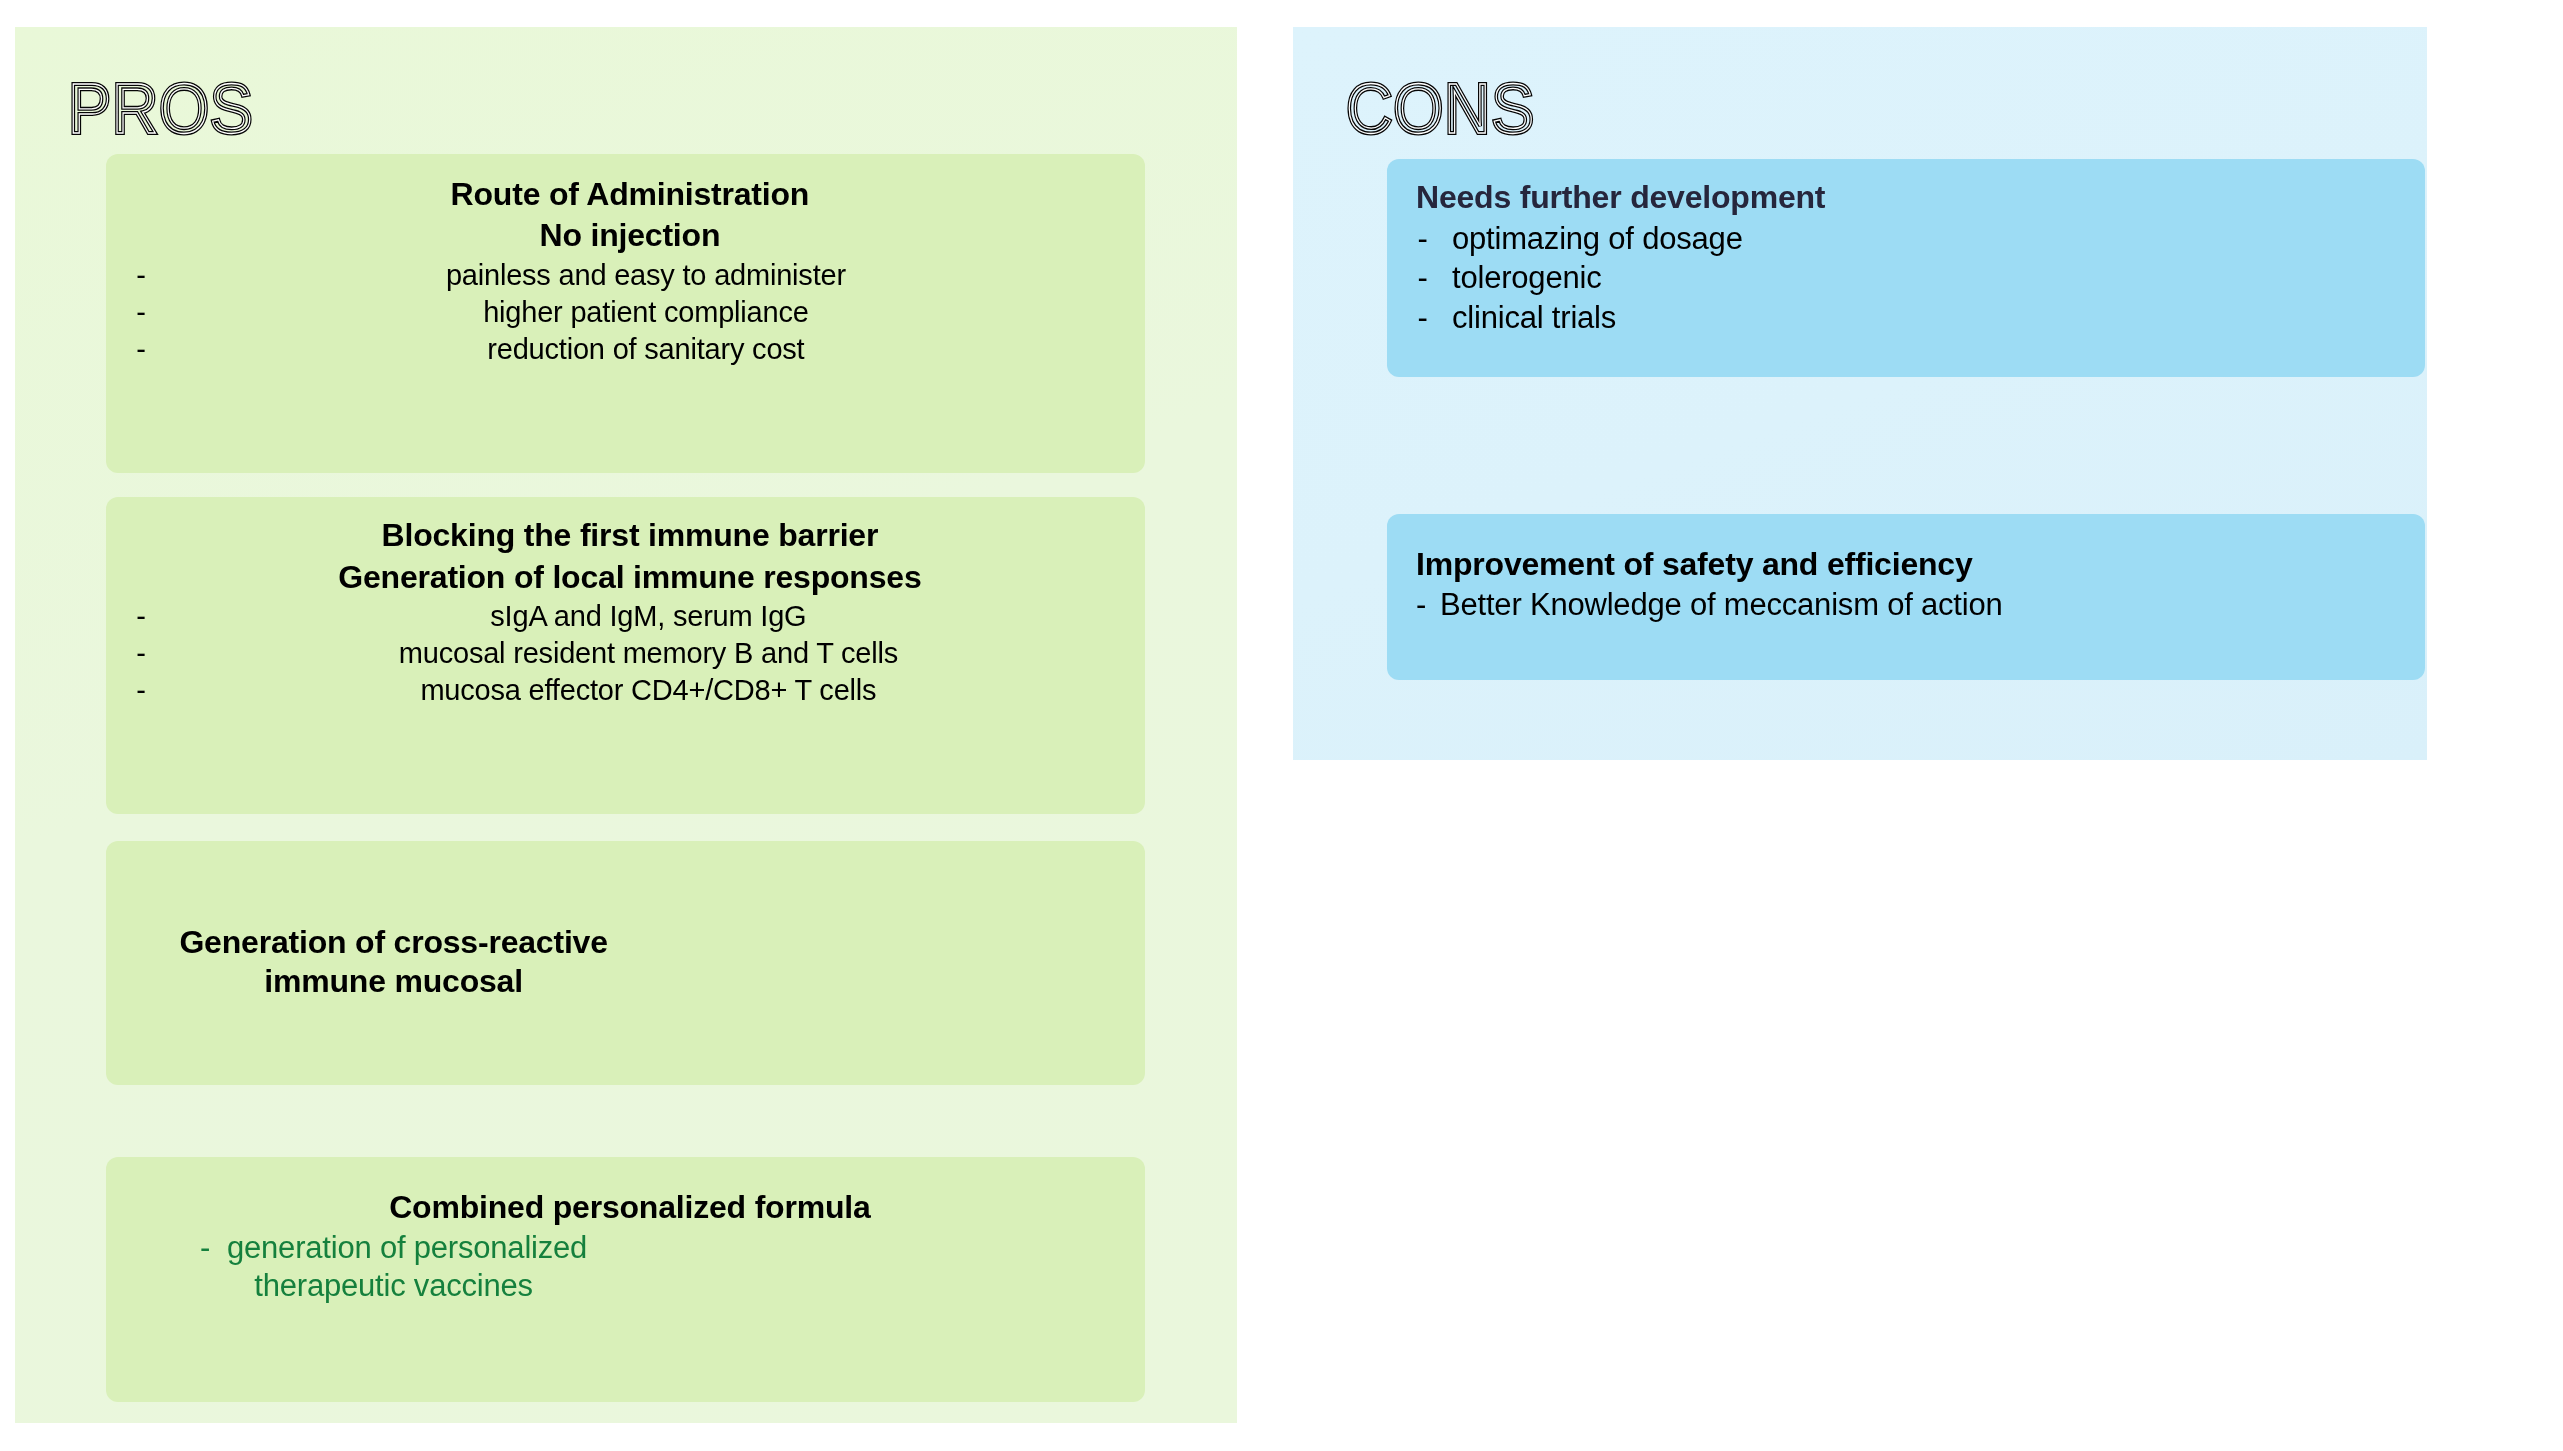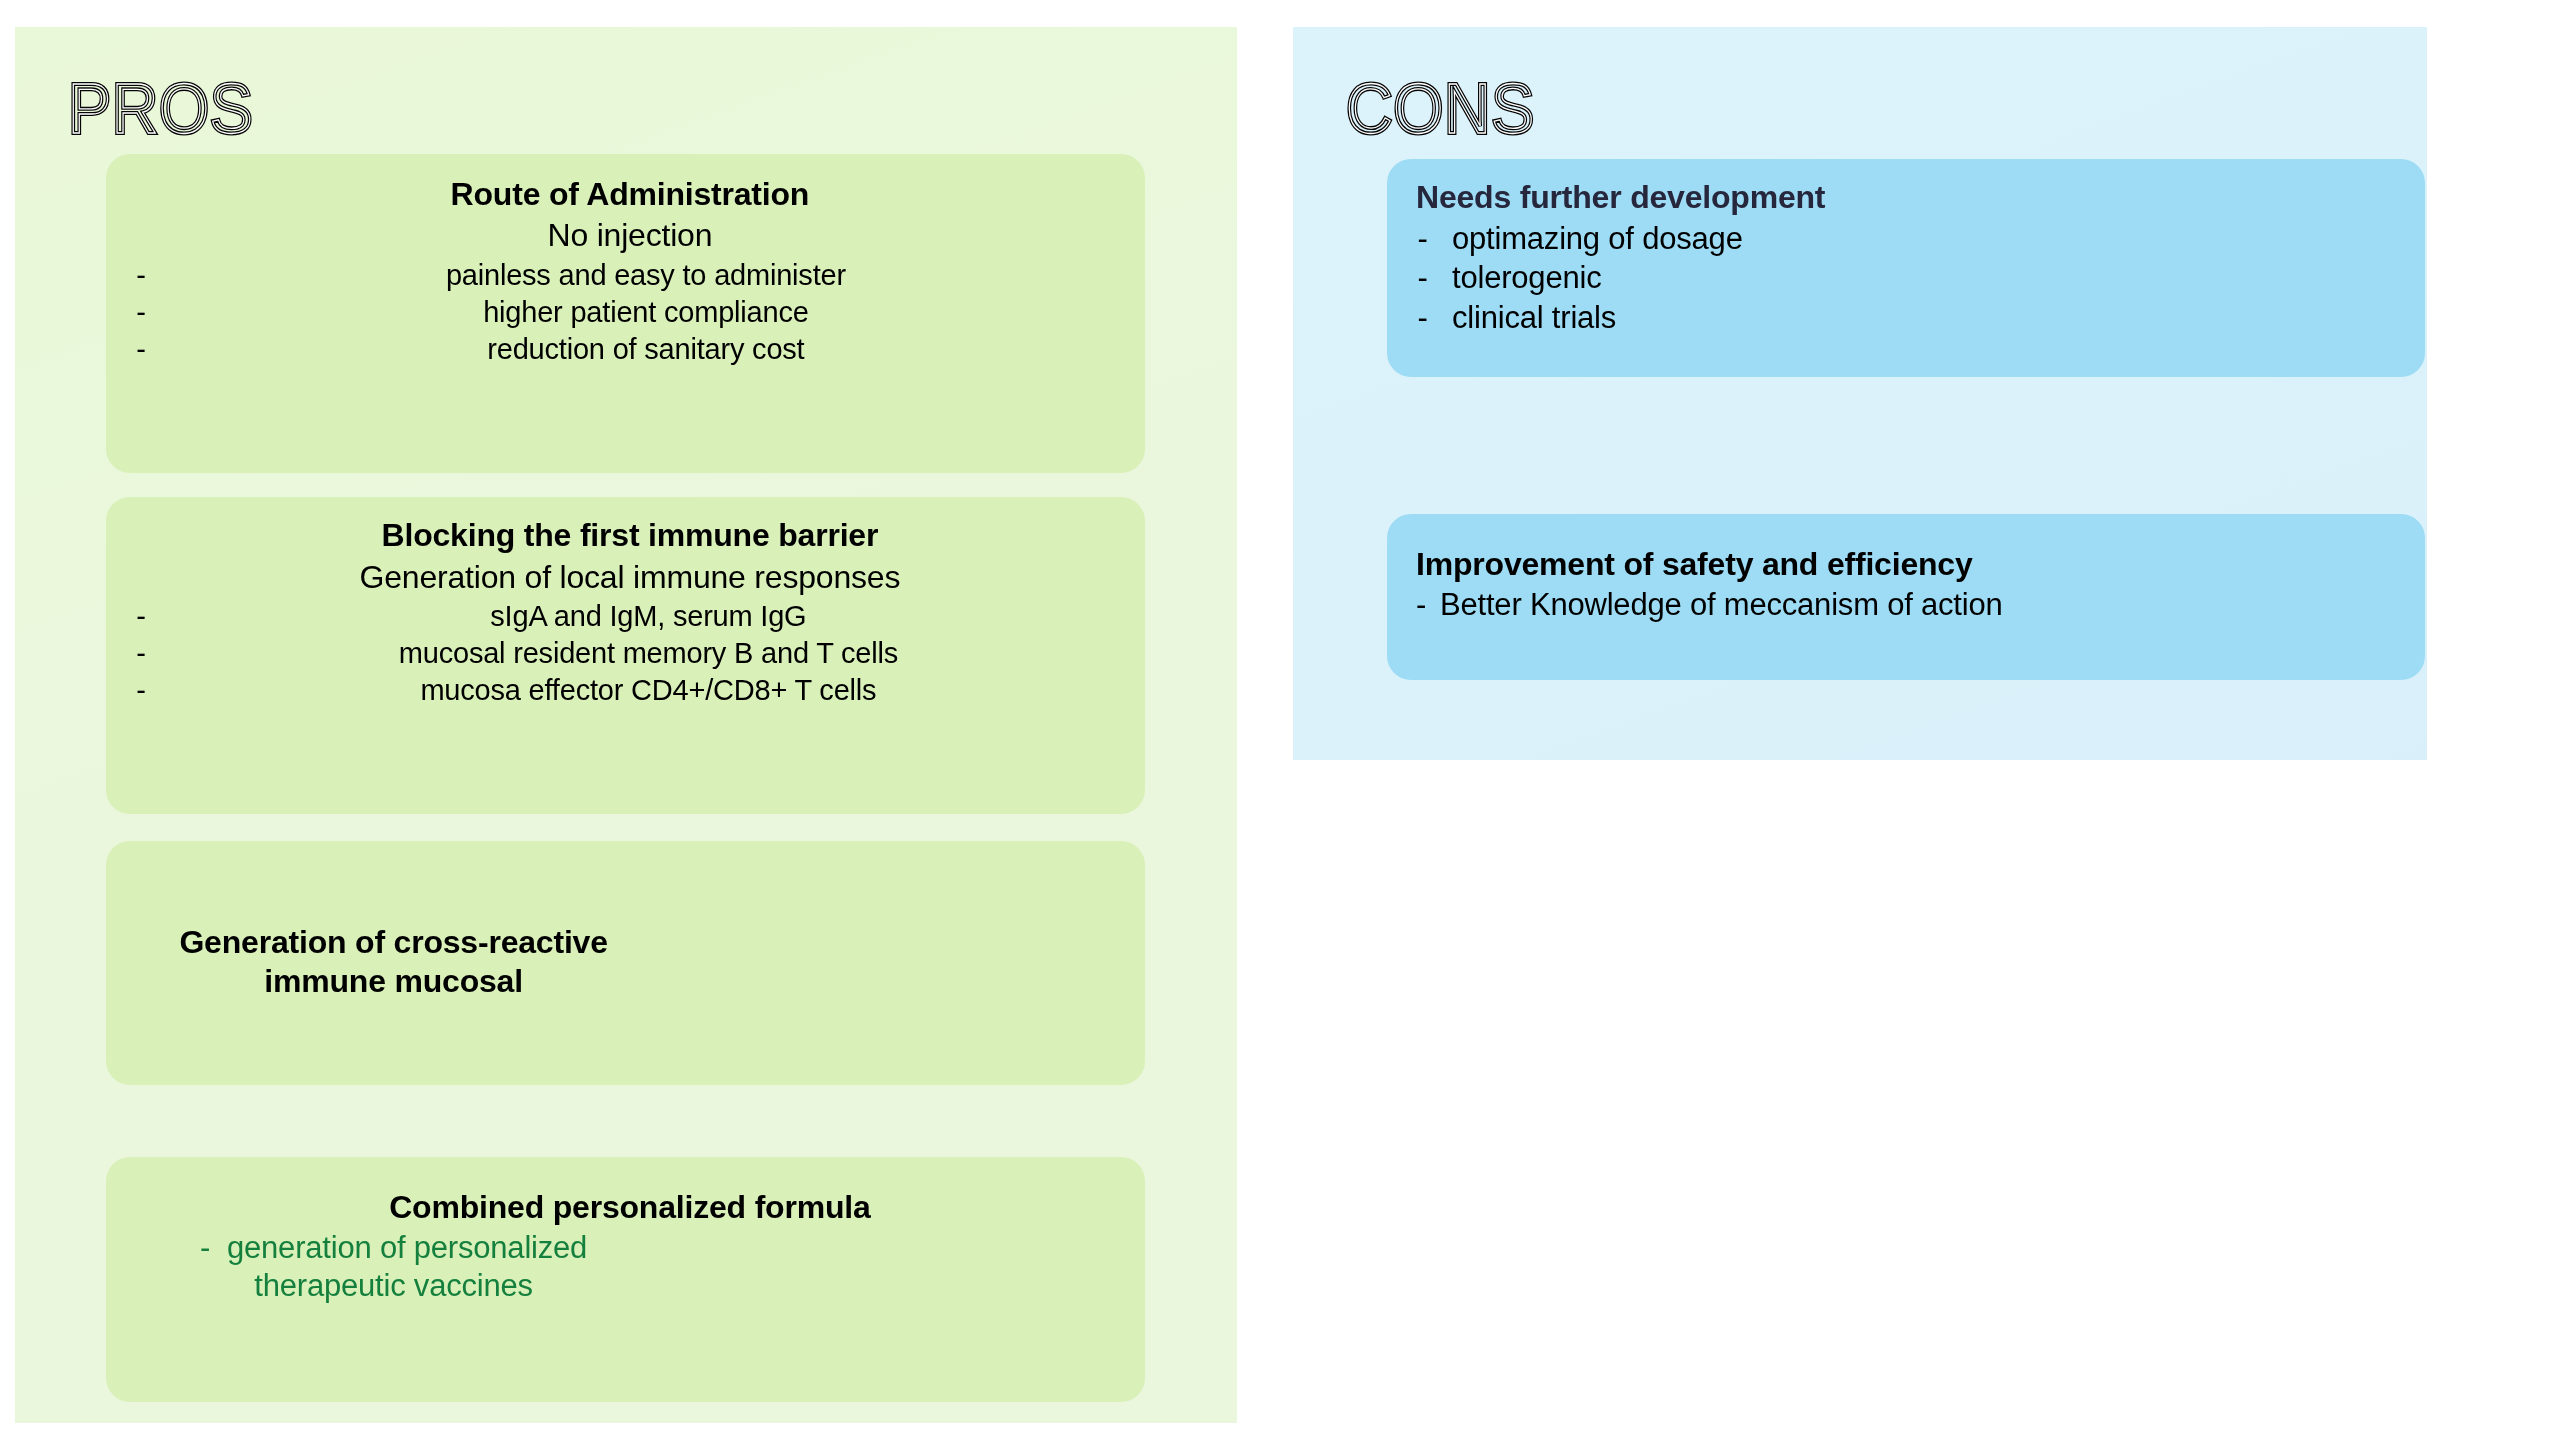--- a/index.html
+++ b/index.html
@@ -63,21 +63,21 @@
     white-space: nowrap;
   }
 
   #pros-title { left: 53px; top: 47px; }
   #cons-title { left: 53px; top: 47px; }
 
   
   .card {
     position: absolute;
     box-sizing: border-box;
-    border-radius: 24px;
+    border-radius: 12px;
     padding: 0;
   }
 
   .card-green {
     background: #d9f0b9;
     left: 91px;
     width: 1039px;
   }
 
   .card-blue {
@@ -102,21 +102,21 @@
     font-size: 32px;
     line-height: 1.22;
     color: #000000;
     margin: 0 0 2.4px 0;
     letter-spacing: -0.2px;
   }
   .card-heading.navy { color: #26263c; }
 
   .card-sub {
     font-family: "Liberation Sans", sans-serif;
-    font-weight: 400;
+    font-weight: 700;
     font-size: 32px;
     line-height: 1.22;
     color: #000000;
     margin: 0 0 2.4px 0;
     letter-spacing: -0.2px;
   }
 
   .bullets {
     list-style: none;
     margin: 0;

